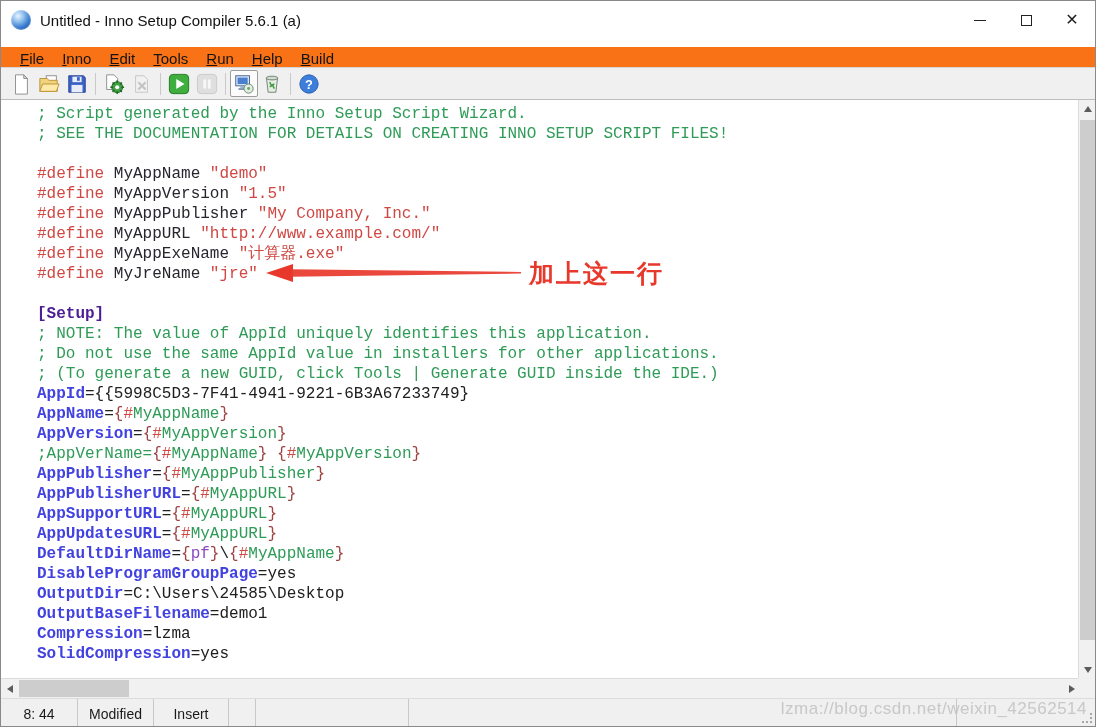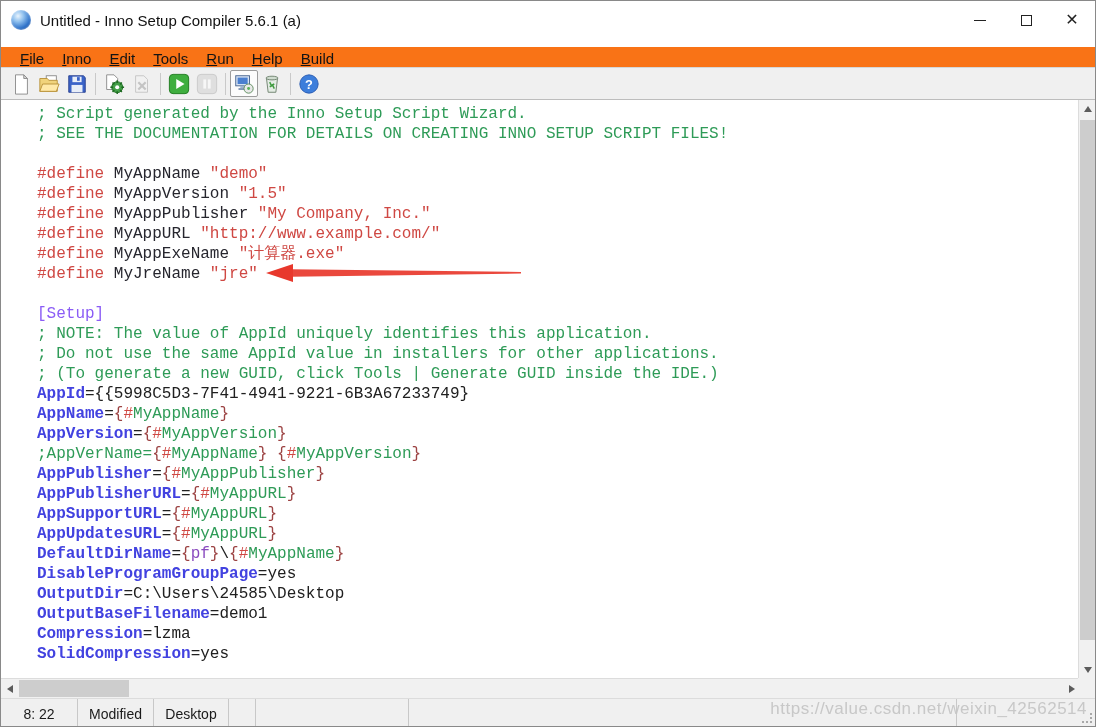--- a/index.html
+++ b/index.html
@@ -41,21 +41,21 @@
     font-size:16px;line-height:20px;white-space:pre;color:#202020;}
   .line{height:20px;}
   .tk-c{color:var(--comment,#2e9b57);}
   .tk-r{color:var(--directive,#cf4843);margin-top:22px;}
   .tk-s{color:var(--directive,#cf4843);}
   .tk-k{color:var(--keyword,#4242e0);font-weight:bold;}
   .tk-b{color:var(--brace,#9c4343);}
   .tk-p{color:var(--constant,#8a4bbf);}
   .tk-t{color:#202020;}
   .tk-id{color:#26262e;}
-  .tk-sec{color:#8b5cf6;font-weight:normal;}
+  .tk-sec{color:#4c1d95;font-weight:bold;}
   
   .annotation-arrow{position:absolute;left:262px;top:161px;width:260px;height:24px;}
   .annotation-text{position:absolute;left:528px;top:157px;font-size:25px;font-weight:bold;
     color:var(--annotation,#e8382c);letter-spacing:2px;}
   
   .vscroll{position:absolute;right:0;top:99px;width:17px;height:578px;background:#f1f1f1;border-left:1px solid #dcdcdc;}
   .vscroll .arrow{position:absolute;left:0;width:17px;height:17px;display:flex;align-items:center;justify-content:center;}
   .tri-up{width:0;height:0;border-left:4.5px solid transparent;border-right:4.5px solid transparent;border-bottom:6px solid #5c5c5c;}
   .tri-down{width:0;height:0;border-left:4.5px solid transparent;border-right:4.5px solid transparent;border-top:6px solid #5c5c5c;}
   .vthumb{position:absolute;left:1px;top:20px;width:15px;height:520px;background:#cdcdcd;}
@@ -189,20 +189,21 @@
       </svg>
     </div>
   </div>
 
   <div class="editor">
     <div class="code"><div class="line"><span class="tk-c">; Script generated by the Inno Setup Script Wizard.</span></div><div class="line"><span class="tk-c">; SEE THE DOCUMENTATION FOR DETAILS ON CREATING INNO SETUP SCRIPT FILES!</span></div><div class="line">&nbsp;</div><div class="line"><span class="tk-r">#define </span><span class="tk-id">MyAppName </span><span class="tk-s">"demo"</span></div><div class="line"><span class="tk-r">#define </span><span class="tk-id">MyAppVersion </span><span class="tk-s">"1.5"</span></div><div class="line"><span class="tk-r">#define </span><span class="tk-id">MyAppPublisher </span><span class="tk-s">"My Company, Inc."</span></div><div class="line"><span class="tk-r">#define </span><span class="tk-id">MyAppURL </span><span class="tk-s">"http://www.example.com/"</span></div><div class="line"><span class="tk-r">#define </span><span class="tk-id">MyAppExeName </span><span class="tk-s">"计算器.exe"</span></div><div class="line"><span class="tk-r">#define </span><span class="tk-id">MyJreName </span><span class="tk-s">"jre"</span></div><div class="line">&nbsp;</div><div class="line"><span class="tk-sec">[Setup]</span></div><div class="line"><span class="tk-c">; NOTE: The value of AppId uniquely identifies this application.</span></div><div class="line"><span class="tk-c">; Do not use the same AppId value in installers for other applications.</span></div><div class="line"><span class="tk-c">; (To generate a new GUID, click Tools | Generate GUID inside the IDE.)</span></div><div class="line"><span class="tk-k">AppId</span><span class="tk-t">={{5998C5D3-7F41-4941-9221-6B3A67233749}</span></div><div class="line"><span class="tk-k">AppName</span><span class="tk-t">=</span><span class="tk-b">{</span><span class="tk-r">#</span><span class="tk-c">MyAppName</span><span class="tk-b">}</span></div><div class="line"><span class="tk-k">AppVersion</span><span class="tk-t">=</span><span class="tk-b">{</span><span class="tk-r">#</span><span class="tk-c">MyAppVersion</span><span class="tk-b">}</span></div><div class="line"><span class="tk-c">;AppVerName=</span><span class="tk-b">{</span><span class="tk-r">#</span><span class="tk-c">MyAppName</span><span class="tk-b">}</span><span class="tk-t"> </span><span class="tk-b">{</span><span class="tk-r">#</span><span class="tk-c">MyAppVersion</span><span class="tk-b">}</span></div><div class="line"><span class="tk-k">AppPublisher</span><span class="tk-t">=</span><span class="tk-b">{</span><span class="tk-r">#</span><span class="tk-c">MyAppPublisher</span><span class="tk-b">}</span></div><div class="line"><span class="tk-k">AppPublisherURL</span><span class="tk-t">=</span><span class="tk-b">{</span><span class="tk-r">#</span><span class="tk-c">MyAppURL</span><span class="tk-b">}</span></div><div class="line"><span class="tk-k">AppSupportURL</span><span class="tk-t">=</span><span class="tk-b">{</span><span class="tk-r">#</span><span class="tk-c">MyAppURL</span><span class="tk-b">}</span></div><div class="line"><span class="tk-k">AppUpdatesURL</span><span class="tk-t">=</span><span class="tk-b">{</span><span class="tk-r">#</span><span class="tk-c">MyAppURL</span><span class="tk-b">}</span></div><div class="line"><span class="tk-k">DefaultDirName</span><span class="tk-t">=</span><span class="tk-b">{</span><span class="tk-p">pf</span><span class="tk-b">}</span><span class="tk-t">\</span><span class="tk-b">{</span><span class="tk-r">#</span><span class="tk-c">MyAppName</span><span class="tk-b">}</span></div><div class="line"><span class="tk-k">DisableProgramGroupPage</span><span class="tk-t">=yes</span></div><div class="line"><span class="tk-k">OutputDir</span><span class="tk-t">=C:\Users\24585\Desktop</span></div><div class="line"><span class="tk-k">OutputBaseFilename</span><span class="tk-t">=demo1</span></div><div class="line"><span class="tk-k">Compression</span><span class="tk-t">=lzma</span></div><div class="line"><span class="tk-k">SolidCompression</span><span class="tk-t">=yes</span></div></div>
     <svg class="annotation-arrow" viewBox="0 0 260 24">
       <polygon points="3,12 30,3 30,21" fill="#e8382c"></polygon>
       <polygon points="28,8.2 258,11 258,12.6 28,15.8" fill="#e8382c" opacity="0.92"></polygon>
     </svg>
+    <div class="annotation-text">加上这一行</div>
   </div>
 
   <div class="vscroll">
     <div class="arrow" style="top:0">
         <div class="tri-up"></div>
       </div>
     <div class="vthumb"></div>
     <div class="arrow" style="bottom:0">
         <div class="tri-down"></div>
       </div>
@@ -213,25 +214,25 @@
         <div class="tri-left"></div>
       </div>
     <div class="hthumb"></div>
     <div class="arrow" style="right:0">
         <div class="tri-right"></div>
       </div>
   </div>
   <div class="corner"></div>
 
   <div class="statusbar">
-    <div class="status-cell sc1">8: 22</div>
+    <div class="status-cell sc1">8: 44</div>
     <div class="status-cell sc2">Modified</div>
-    <div class="status-cell sc3">Desktop</div>
+    <div class="status-cell sc3">Insert</div>
     <div class="status-cell sc4"></div>
     <div class="status-cell sc5"></div>
     <div class="status-cell sc6"></div>
     <div class="status-cell sc7"></div>
   </div>
 
-  <div class="watermark">https://value.csdn.net/weixin_42562514</div>
+  <div class="watermark">lzma://blog.csdn.net/weixin_42562514</div>
   <div class="resize-grip"></div>
 
 </div>
 
 </body></html>

